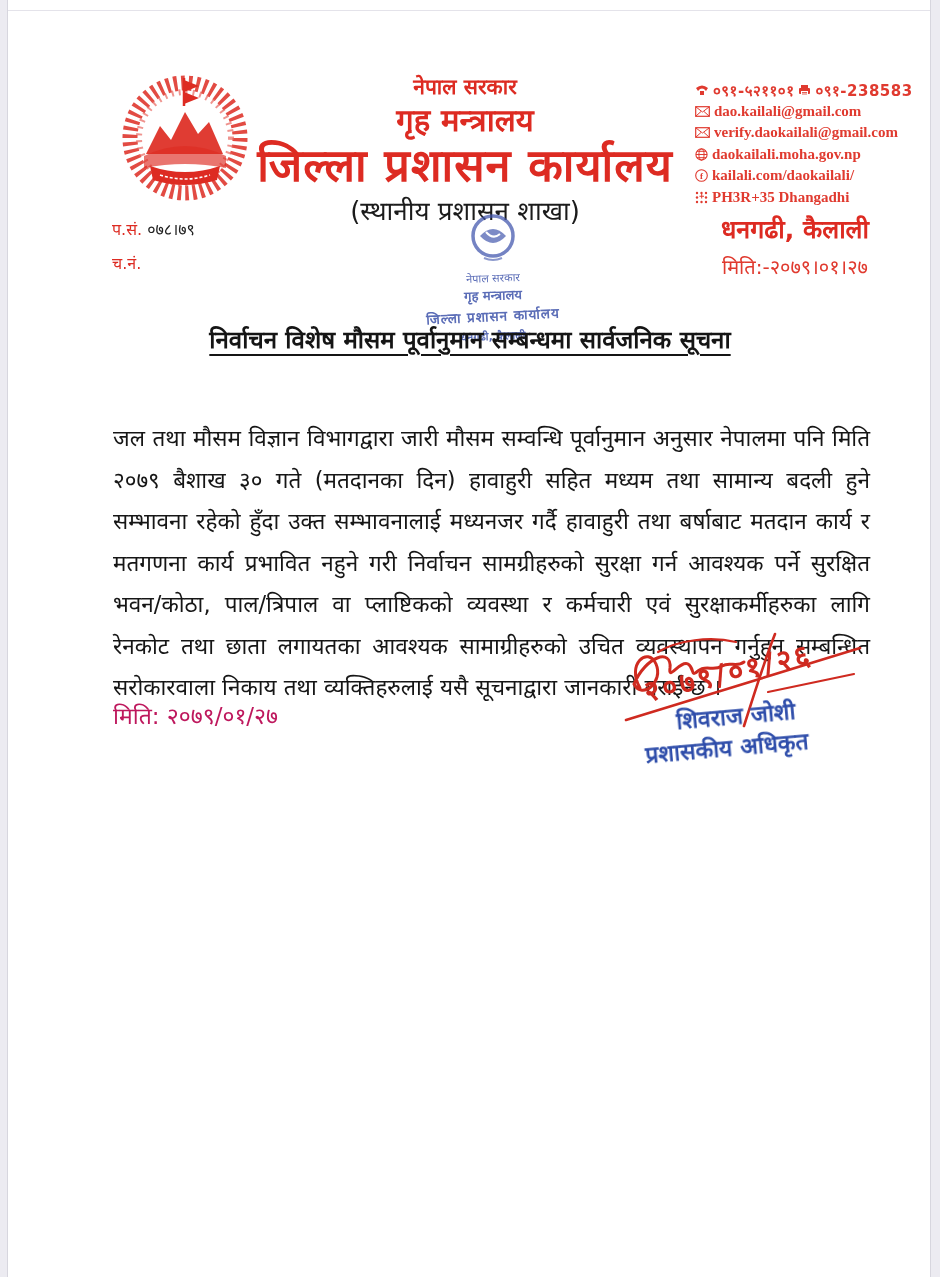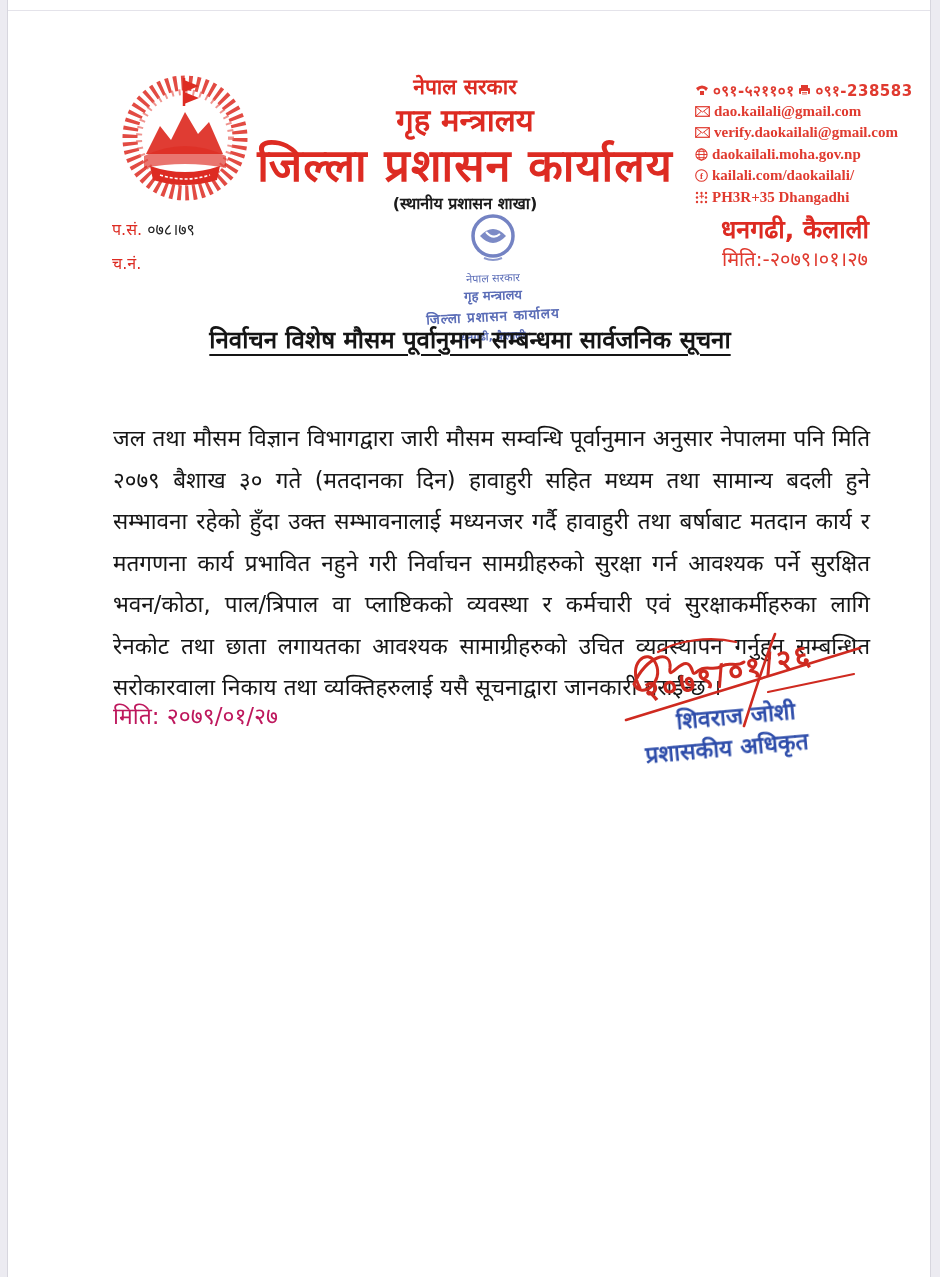--- a/index.html
+++ b/index.html
@@ -11,34 +11,34 @@
   .edge.left{left:0;width:7px;border-right:1px solid #d7d6de;}
   .edge.right{right:0;width:9px;border-left:1px solid #d7d6de;}
   .topline{position:absolute;left:8px;right:10px;top:10px;height:1px;background:#e4e3ea;}
 
   
   .emblem{position:absolute;left:116px;top:74px;width:140px;height:132px;}
   .head-line{position:absolute;left:225px;width:480px;text-align:center;color:#dd2b22;font-weight:bold;}
   .gov{top:72px;font-size:21px;}
   .ministry{top:98px;font-size:31px;}
   .office{top:133px;font-size:45px;letter-spacing:1px;}
-  .branch{top:192px;font-size:16px;color:#1b1b1b;font-weight:bold;}
+  .branch{top:192px;font-size:26px;color:#1b1b1b;font-weight:normal;}
 
   .refs{position:absolute;left:112px;top:192px;font-size:16px;line-height:34px;margin-top:21px;}
   .refs .lbl{color:#dd2b22;}
   .refs .val{color:#222;}
 
   
   .contact{position:absolute;left:695px;top:79px;width:200px;color:#e03a2f;}
   .c-row{display:flex;align-items:center;gap:4px;height:21.5px;white-space:nowrap;}
   .c-row svg{flex:0 0 auto;}
   .c-num{font-size:15px;font-weight:bold;letter-spacing:.5px;}
   .c-txt{font-family:"Liberation Serif","DejaVu Serif",serif;font-weight:bold;font-size:15px;}
   .c-addr{margin-top:3px;text-align:center;font-size:25px;font-weight:bold;color:#dd2b22;}
-  .c-date{text-align:center;font-size:20px;color:#e03a2f;margin-top:0;}
+  .c-date{text-align:center;font-size:20px;color:#e03a2f;margin-top:8px;}
 
   
   .stamp{position:absolute;left:398px;top:210px;width:190px;text-align:center;
          color:#3f54ab;opacity:.85;filter:blur(.3px);}
   .stamp .s1{font-size:11px;transform:rotate(-2deg);}
   .stamp .s2{font-size:13px;font-weight:bold;transform:rotate(-2deg);margin-top:1px;}
   .stamp .s3{font-size:13.5px;font-weight:bold;transform:rotate(-3deg);margin-top:3px;letter-spacing:1px;}
   .stamp .s4{font-size:11px;font-weight:bold;transform:rotate(-2deg);margin-top:3px;}
 
   

